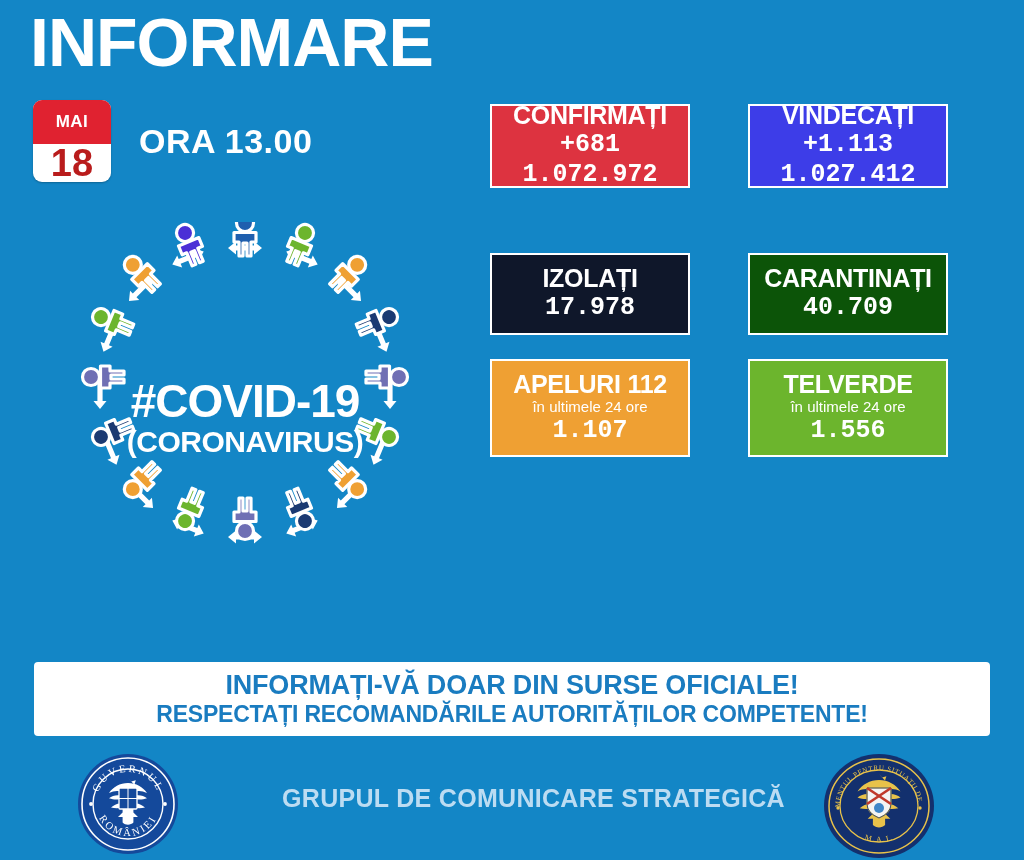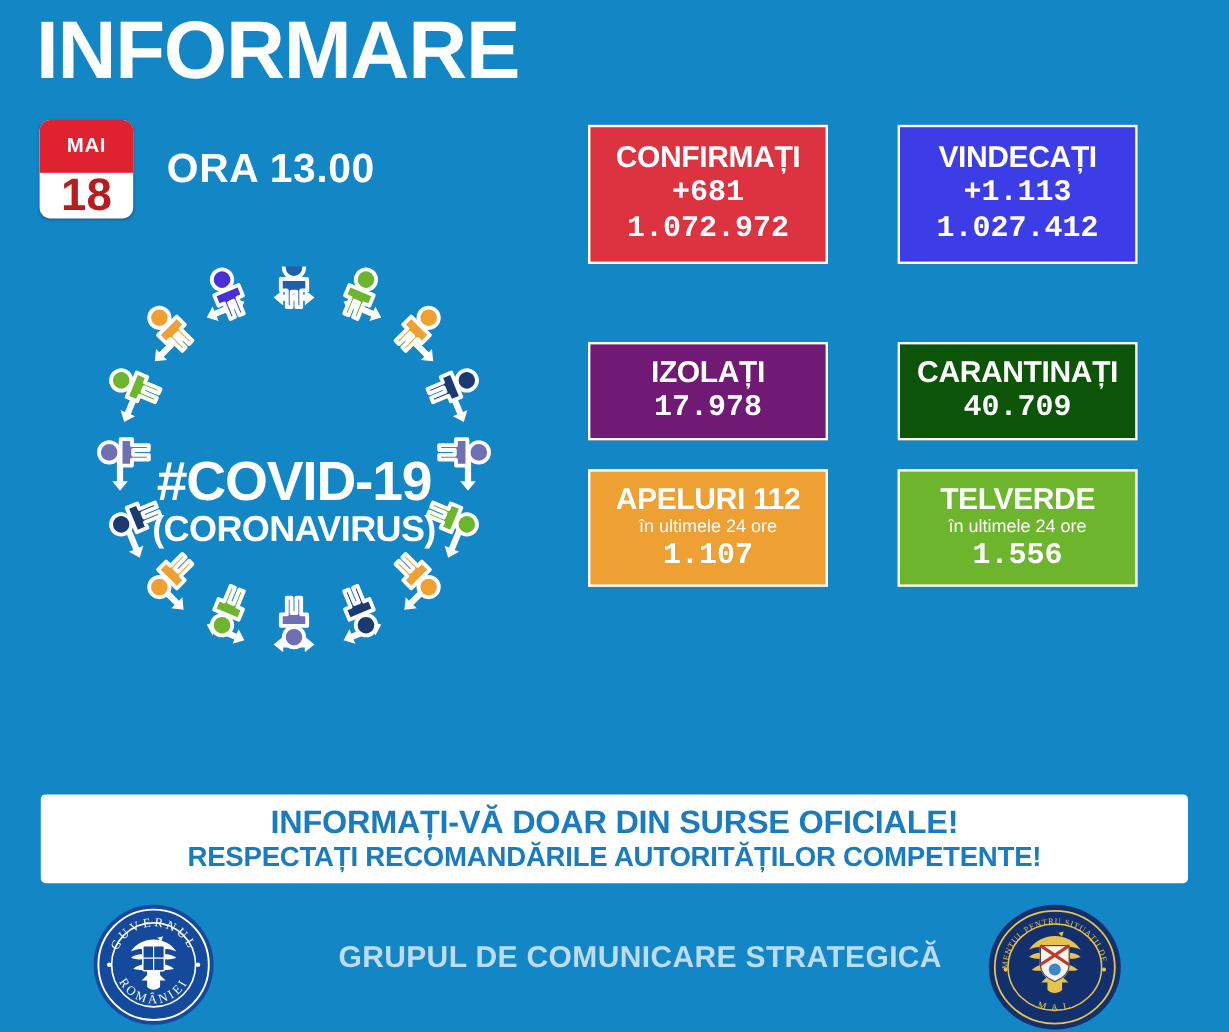--- a/index.html
+++ b/index.html
@@ -55,21 +55,21 @@
   .stat-row { display:flex; gap:58px; }
   .stat-box {
     width:200px; border:2px solid #ffffff;
     display:flex; flex-direction:column; align-items:center; justify-content:center;
     text-align:center; padding:6px 4px;
   }
   .stat-title { font-size:25px; font-weight:bold; line-height:1.15; letter-spacing:-.3px; }
   .stat-sub   { font-size:15px; font-weight:normal; line-height:1.2; margin-top:-1px; }
   .stat-value { font-size:25px; font-weight:bold; line-height:1.22;font-family:Liberation Mono, monospace; }
 
-  .h-big   { height:116px; }
+  .h-big   { height:84px; }
   .h-small { height:82px; }
   .h-mid   { height:98px; }
 
   .gap-a { height:33px; }
   .gap-b { height:32px; }
   .gap-c { height:24px; }
 
   
   #notice {
     position:absolute; left:34px; top:662px; width:956px; height:74px;
@@ -207,21 +207,21 @@
       <div class="stat-value">1.027.412</div>
     </div>
   </div>
 
   <div class="gap-a"></div>
 
 
   <div class="gap-b"></div>
 
   <div class="stat-row">
-    <div class="stat-box h-small" style="background:#701a75">
+    <div class="stat-box h-small" style="background:#0f172a">
       <div class="stat-title">IZOLAȚI</div>
       <div class="stat-value">17.978</div>
     </div>
     <div class="stat-box h-small" style="background:#0c5408">
       <div class="stat-title">CARANTINAȚI</div>
       <div class="stat-value">40.709</div>
     </div>
   </div>
 
   <div class="gap-c"></div>

